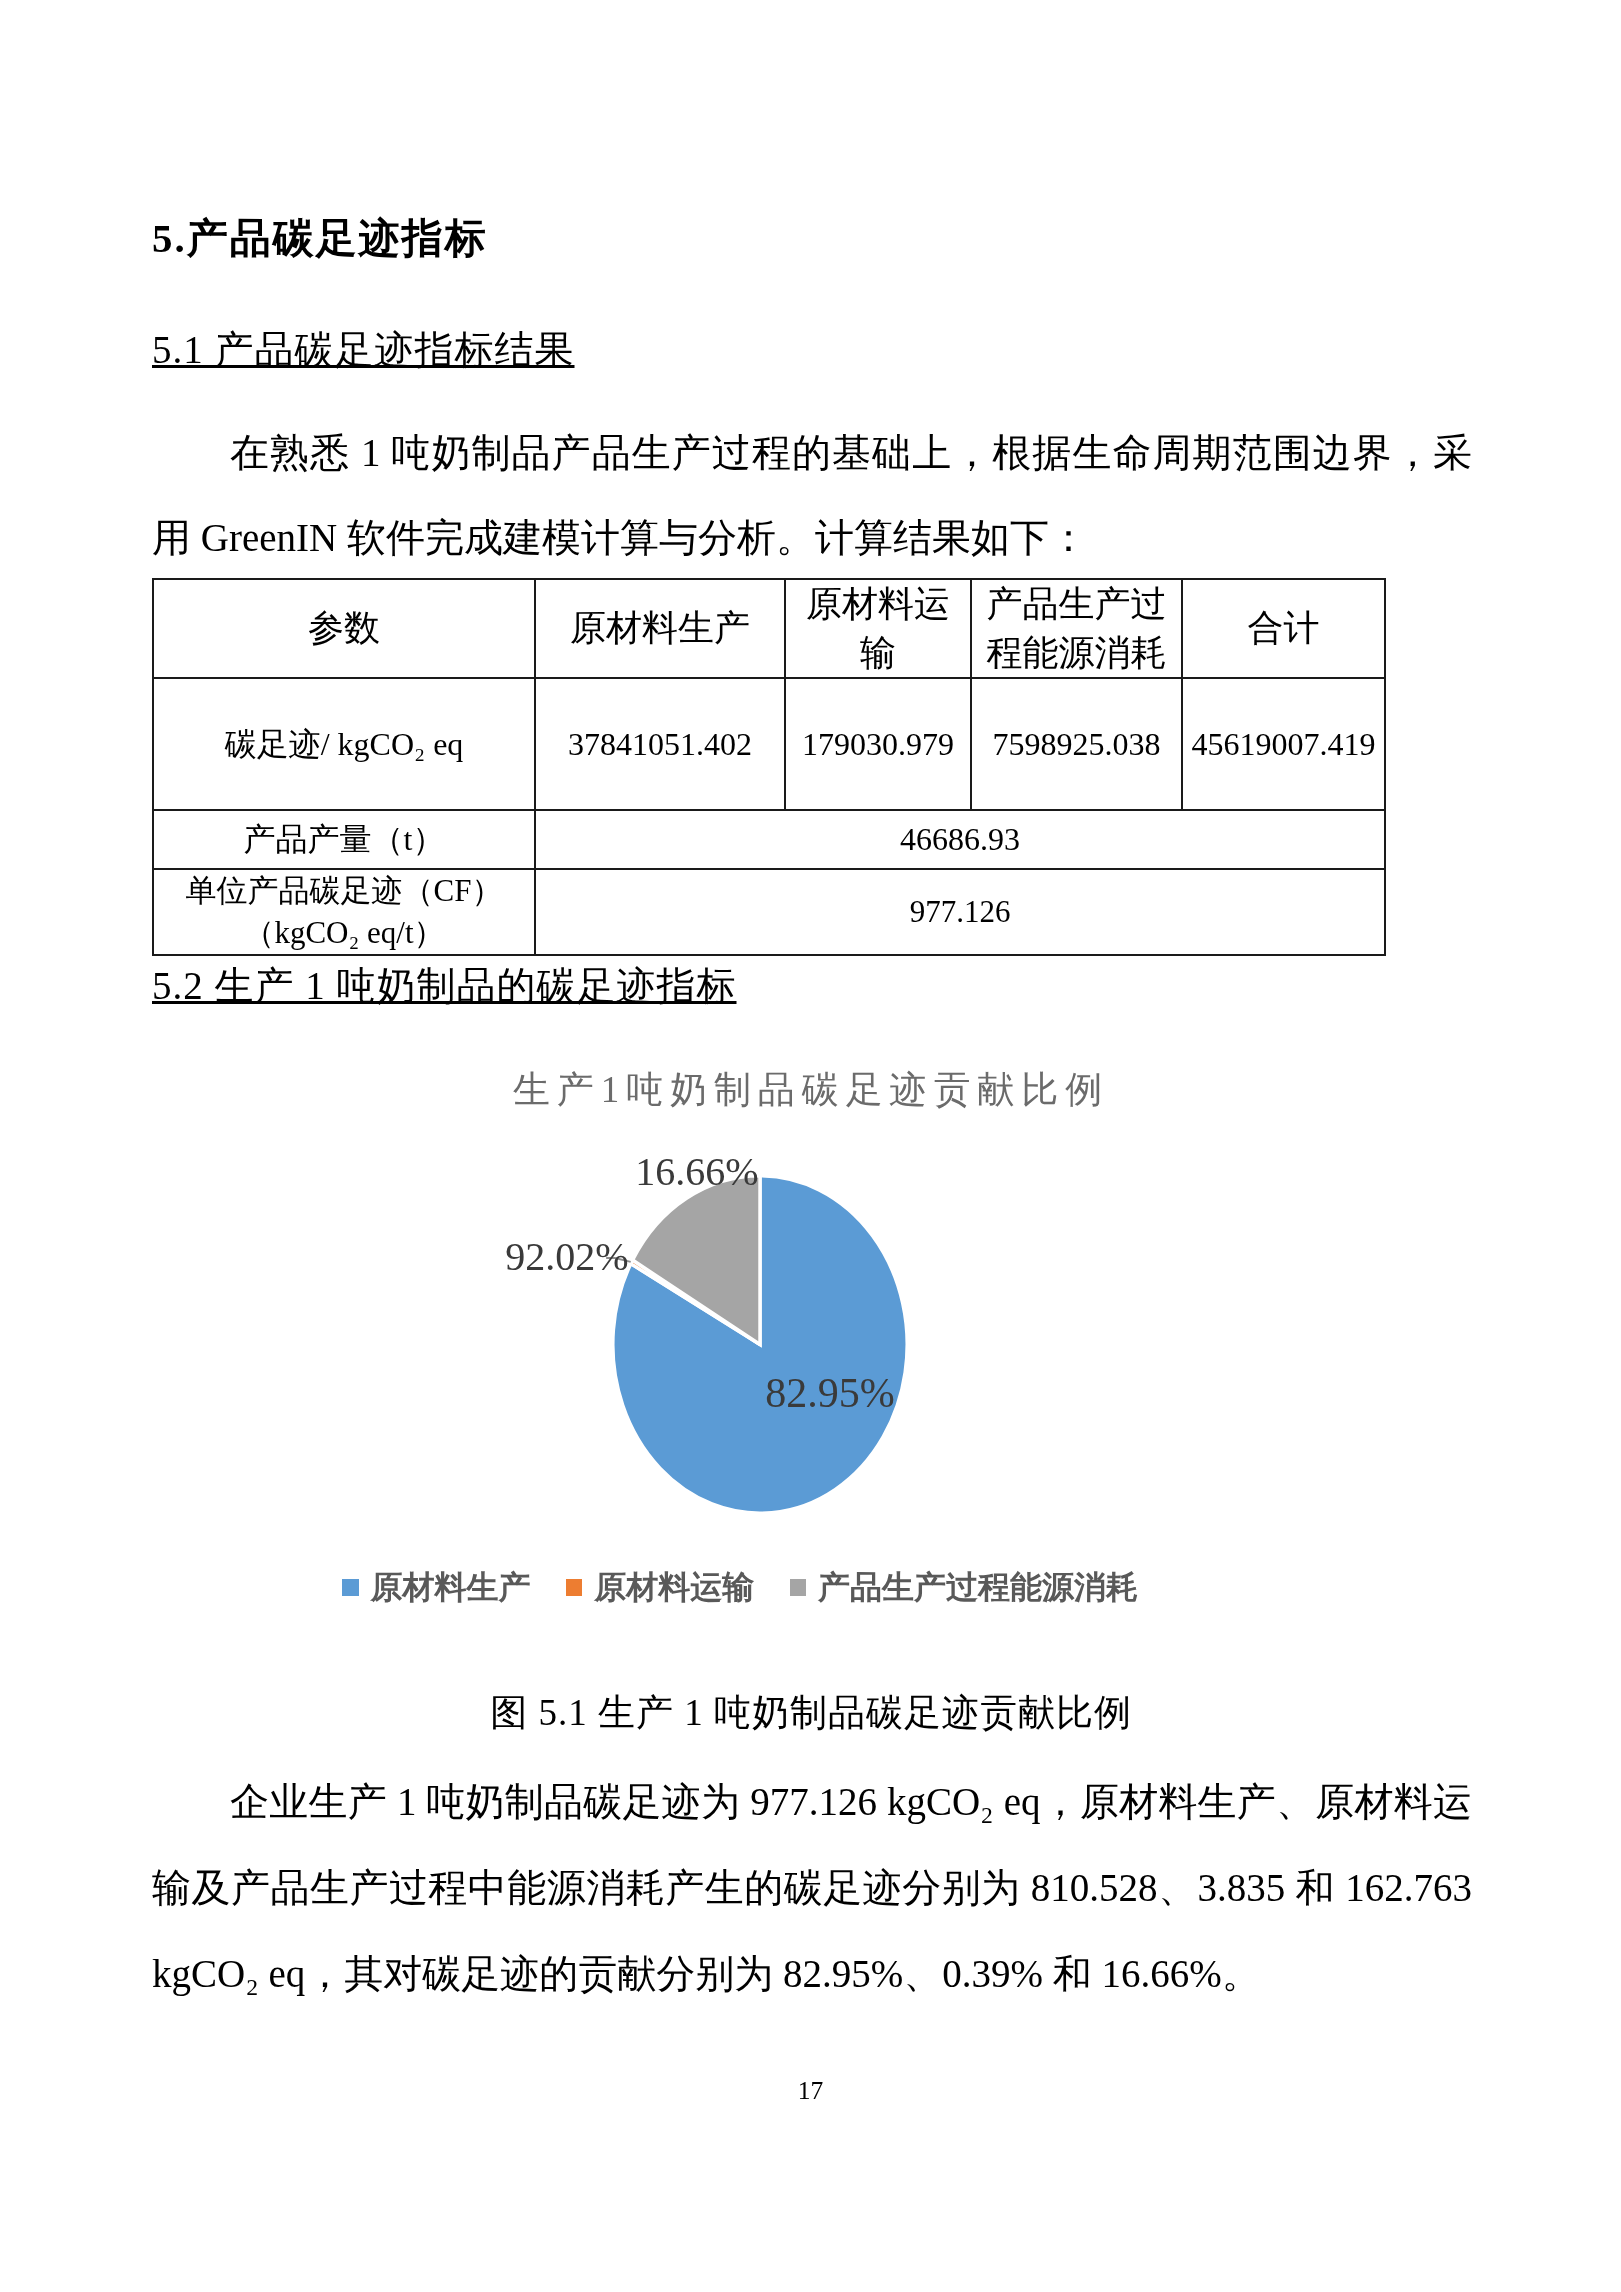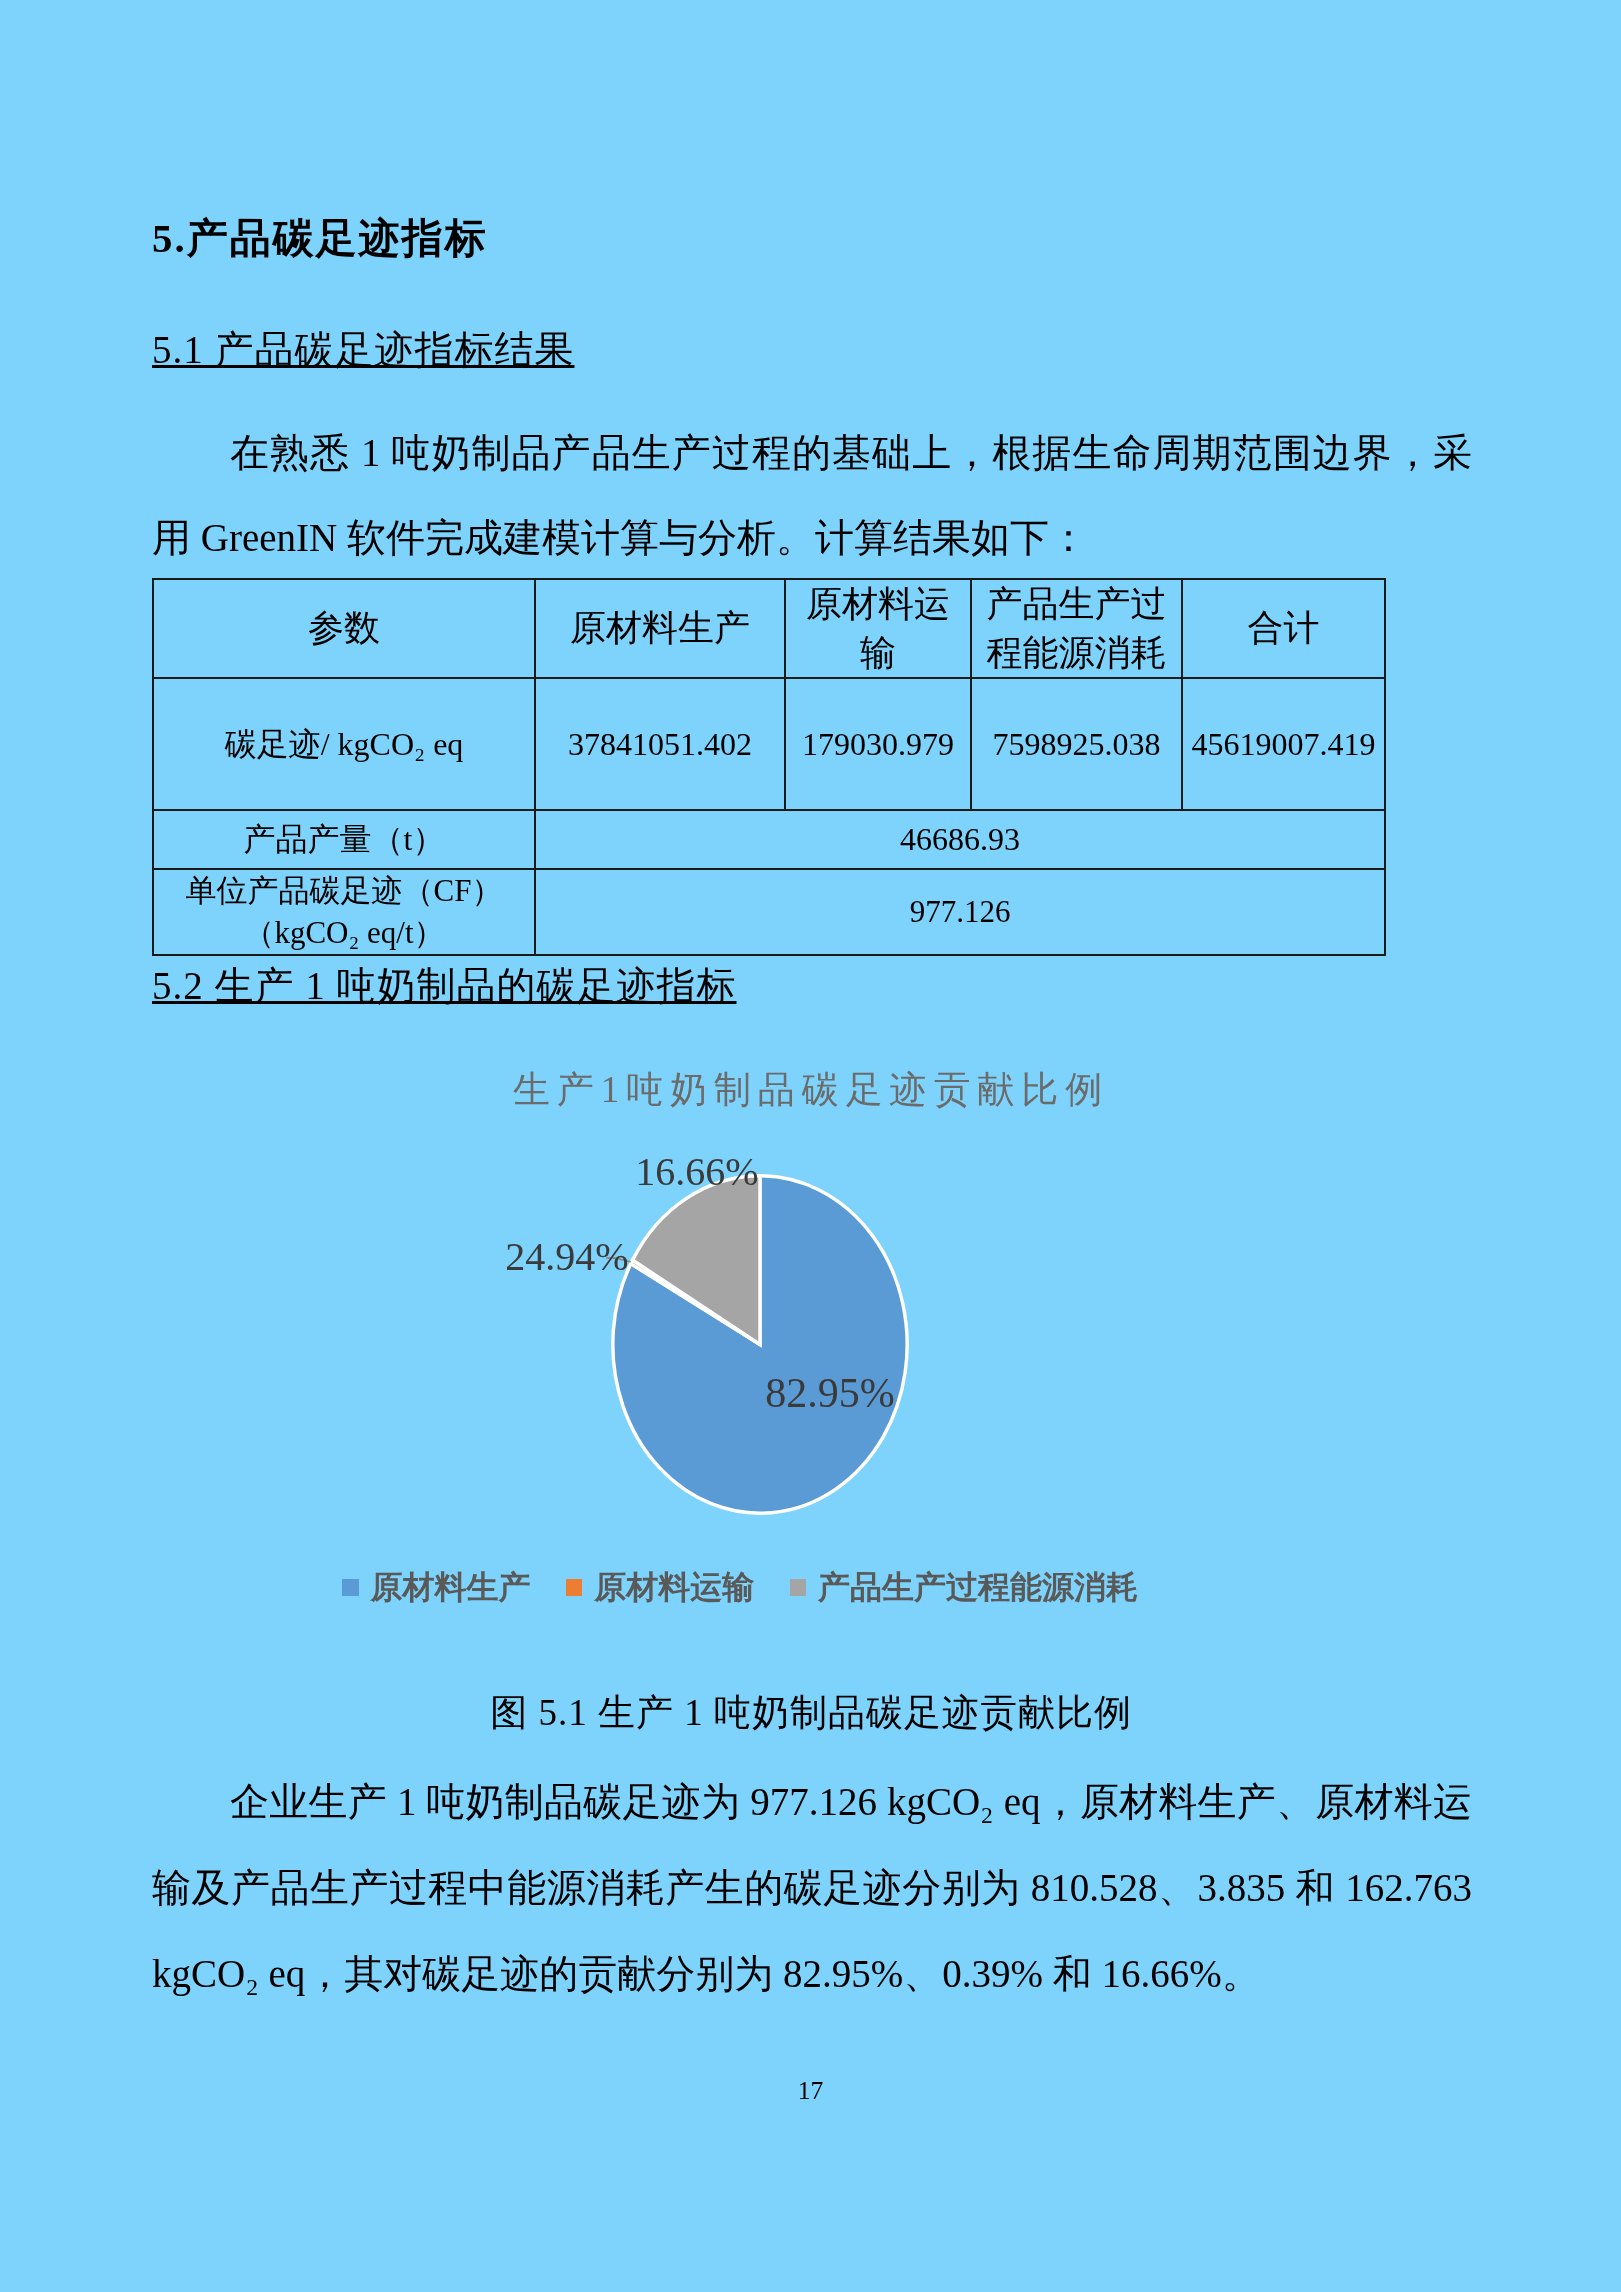--- a/index.html
+++ b/index.html
@@ -1,20 +1,20 @@
 <!DOCTYPE html>
 <html><head>
 <meta charset="utf-8">
 <style>
   html,body{margin:0;padding:0;background:#888;}
   #page{
     position:relative;
     width:1621px;height:2293px;
     margin:0 auto;
-    background:#7dd3fc;
+    background:#ffffff;
     font-family:"Liberation Serif","DejaVu Serif",serif;
     color:#000;
     overflow:hidden;
   }
   .abs{position:absolute;}
   .h1{
     left:152px;top:211px;width:1318px;
     font-size:41px;font-weight:bold;letter-spacing:2px;
   }
   .h2{
@@ -138,21 +138,21 @@
     <div id="chart-title">生产1吨奶制品碳足迹贡献比例</div>
 
     <svg id="pie-svg" width="314" height="363" viewBox="0 0 320 370">
         <path d="M 160 186 L 160.00 14.00 A 150 172 0 1 1 28.33 103.61 Z" fill="#5B9BD5" stroke="#ffffff" stroke-width="3.5"></path>
         <path d="M 160 186 L 28.33 103.61 A 150 172 0 0 1 30.13 99.94 Z" fill="#ED7D31" stroke="#ffffff" stroke-width="3.5"></path>
         <path d="M 160 186 L 30.13 99.94 A 150 172 0 0 1 160.00 14.00 Z" fill="#A5A5A5" stroke="#ffffff" stroke-width="3.5"></path>
         <polyline points="28.2,101.8 12.2,97.8 3.2,97.8" fill="none" stroke="#8c8c8c" stroke-width="2"></polyline>
       </svg>
 
     <div class="pie-label" id="lbl-gray">16.66%</div>
-    <div class="pie-label" id="lbl-orange">24.94%</div>
+    <div class="pie-label" id="lbl-orange">92.02%</div>
     <div class="pie-label" id="lbl-blue">82.95%</div>
 
     <div id="legend">
       <span class="legend-item">
         <span class="legend-swatch" style="background: rgb(91, 155, 213);"></span><span>原材料生产</span>
       </span>
       <span class="legend-item">
         <span class="legend-swatch" style="background: rgb(237, 125, 49);"></span><span>原材料运输</span>
       </span>
       <span class="legend-item">

